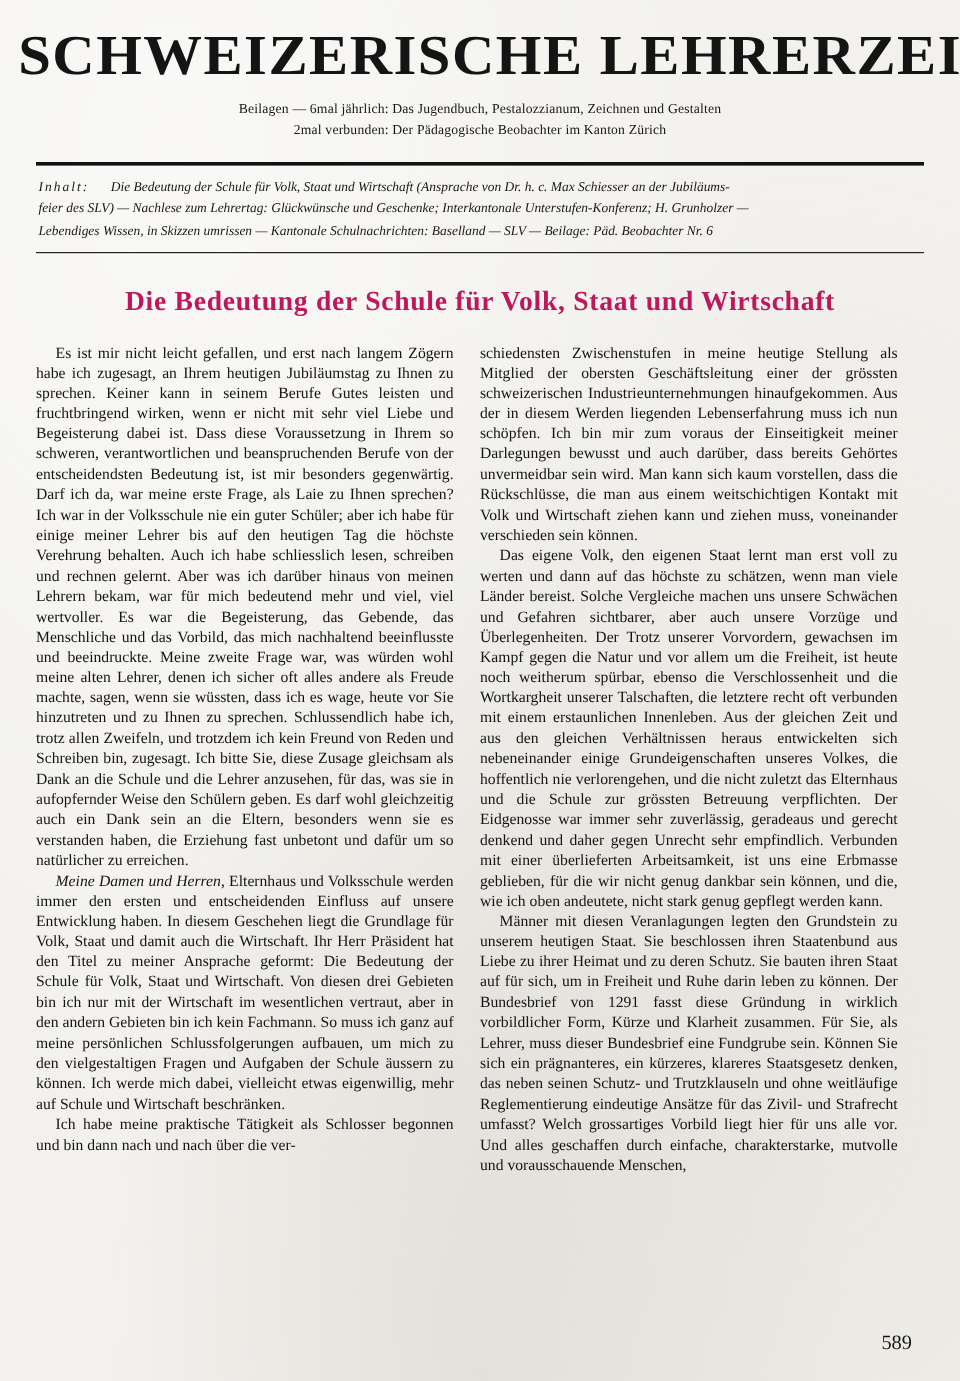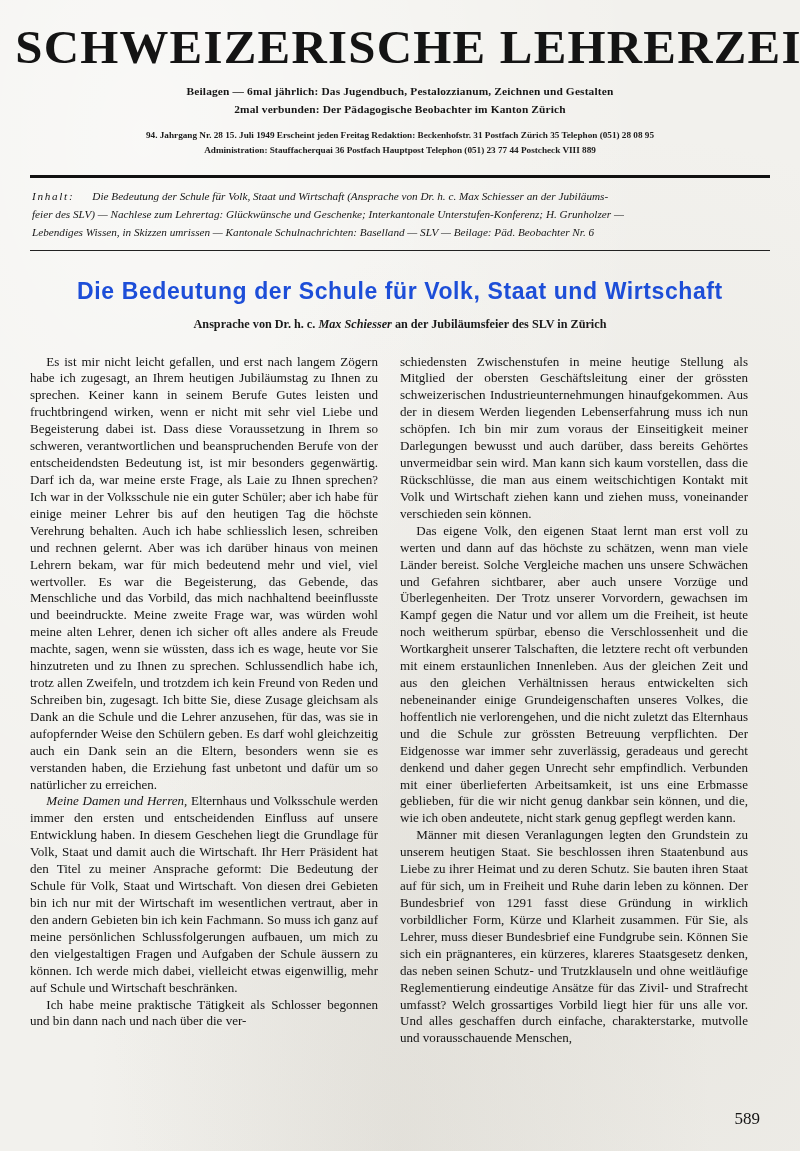--- a/index.html
+++ b/index.html
@@ -46,21 +46,21 @@
     font-size: 47px;
     letter-spacing: 1.2px;
     line-height: 1.02;
     margin: 0;
     color: #141414;
     white-space: nowrap;
     transform: scaleX(1.04);
   }
   .masthead-sub {
     font-family: "Liberation Serif", "DejaVu Serif", serif;
-    font-weight: bold;
+    font-weight: normal;
     font-size: 11.4px;
     line-height: 1.55;
     margin-top: 11px;
     letter-spacing: 0.15px;
     color: #161616;
   }
   .masthead-sub div { white-space: nowrap; }
   .masthead-imprint {
     font-family: "Liberation Serif", "DejaVu Serif", serif;
     font-weight: bold;
@@ -98,26 +98,26 @@
     margin-top: 32px;
   }
   .inhalt-line { display: block; white-space: nowrap; }
 
   
   .article-head {
     text-align: center;
     margin-top: 27px;
   }
   .article-title {
-    font-family: Liberation Sans, sans-serif;
+    font-family: Liberation Serif, serif;
     font-weight: bold;
     font-size: 23px;
     letter-spacing: 0.6px;
     margin: 0;
-    color: #1d4ed8;
+    color: #be185d;
   }
   .article-byline {
     font-family: "Liberation Serif", "DejaVu Serif", serif;
     font-size: 12.2px;
     font-weight: bold;
     margin-top: 12px;
     color: #1a1a1a;
   }
   .article-byline .nm { font-style: italic; }
 
@@ -173,37 +173,32 @@
 <div class="page">
 
   <header class="masthead">
     <h1 class="masthead-title">SCHWEIZERISCHE LEHRERZEITUNG</h1>
 
     <div class="masthead-sub">
       <div>Beilagen — 6mal jährlich: Das Jugendbuch, Pestalozzianum, Zeichnen und Gestalten</div>
       <div>2mal verbunden: Der Pädagogische Beobachter im Kanton Zürich</div>
     </div>
 
-    <div class="masthead-imprint">
-      <div>94. Jahrgang     Nr. 28   15. Juli 1949   Erscheint jeden Freitag   Redaktion: Beckenhofstr. 31     Postfach Zürich 35     Telephon (051) 28 08 95</div>
-      <div>Administration: Stauffacherquai 36     Postfach Hauptpost     Telephon (051) 23 77 44     Postcheck VIII 889</div>
-    </div>
   </header>
 
   <hr class="rule-thick">
   <section class="inhalt">
     <span class="inhalt-line"><span class="inhalt-label">Inhalt:</span><span class="sp"></span><span class="sp"></span><span>Die Bedeutung der Schule für Volk, Staat und Wirtschaft (Ansprache von Dr. h. c. Max Schiesser an der Jubiläums-</span></span>
     <span class="inhalt-line">feier des SLV) — Nachlese zum Lehrertag: Glückwünsche und Geschenke; Interkantonale Unterstufen-Konferenz; H. Grunholzer —</span>
     <span class="inhalt-line">Lebendiges Wissen, in Skizzen umrissen — Kantonale Schulnachrichten: Baselland — SLV — Beilage: Päd. Beobachter Nr. 6</span>
   </section>
   <hr class="rule-thin">
 
   <div class="article-head">
     <h2 class="article-title">Die Bedeutung der Schule für Volk, Staat und Wirtschaft</h2>
-    <div class="article-byline"><span>Ansprache von Dr. h. c. </span><span class="nm">Max Schiesser</span><span> an der Jubiläumsfeier des SLV in Zürich</span></div>
   </div>
 
   <div class="columns">
 
     <div class="col body-text">
       <p>Es ist mir nicht leicht gefallen, und erst nach langem Zögern habe ich zugesagt, an Ihrem heutigen Jubiläumstag zu Ihnen zu sprechen. Keiner kann in seinem Berufe Gutes leisten und fruchtbringend wirken, wenn er nicht mit sehr viel Liebe und Begeisterung dabei ist. Dass diese Voraussetzung in Ihrem so schweren, verantwortlichen und beanspruchenden Berufe von der entscheidendsten Bedeutung ist, ist mir besonders gegenwärtig. Darf ich da, war meine erste Frage, als Laie zu Ihnen sprechen? Ich war in der Volksschule nie ein guter Schüler; aber ich habe für einige meiner Lehrer bis auf den heutigen Tag die höchste Verehrung behalten. Auch ich habe schliesslich lesen, schreiben und rechnen gelernt. Aber was ich darüber hinaus von meinen Lehrern bekam, war für mich bedeutend mehr und viel, viel wertvoller. Es war die Begeisterung, das Gebende, das Menschliche und das Vorbild, das mich nachhaltend beeinflusste und beeindruckte. Meine zweite Frage war, was würden wohl meine alten Lehrer, denen ich sicher oft alles andere als Freude machte, sagen, wenn sie wüssten, dass ich es wage, heute vor Sie hinzutreten und zu Ihnen zu sprechen. Schlussendlich habe ich, trotz allen Zweifeln, und trotzdem ich kein Freund von Reden und Schreiben bin, zugesagt. Ich bitte Sie, diese Zusage gleichsam als Dank an die Schule und die Lehrer anzusehen, für das, was sie in aufopfernder Weise den Schülern geben. Es darf wohl gleichzeitig auch ein Dank sein an die Eltern, besonders wenn sie es verstanden haben, die Erziehung fast unbetont und dafür um so natürlicher zu erreichen.</p>
       <p><span class="lead-italic">Meine Damen und Herren</span><span>, Elternhaus und Volksschule werden immer den ersten und entscheidenden Einfluss auf unsere Entwicklung haben. In diesem Geschehen liegt die Grundlage für Volk, Staat und damit auch die Wirtschaft. Ihr Herr Präsident hat den Titel zu meiner Ansprache geformt: Die Bedeutung der Schule für Volk, Staat und Wirtschaft. Von diesen drei Gebieten bin ich nur mit der Wirtschaft im wesentlichen vertraut, aber in den andern Gebieten bin ich kein Fachmann. So muss ich ganz auf meine persönlichen Schlussfolgerungen aufbauen, um mich zu den vielgestaltigen Fragen und Aufgaben der Schule äussern zu können. Ich werde mich dabei, vielleicht etwas eigenwillig, mehr auf Schule und Wirtschaft beschränken.</span></p>
       <p>Ich habe meine praktische Tätigkeit als Schlosser begonnen und bin dann nach und nach über die ver-</p>
     </div>
 

